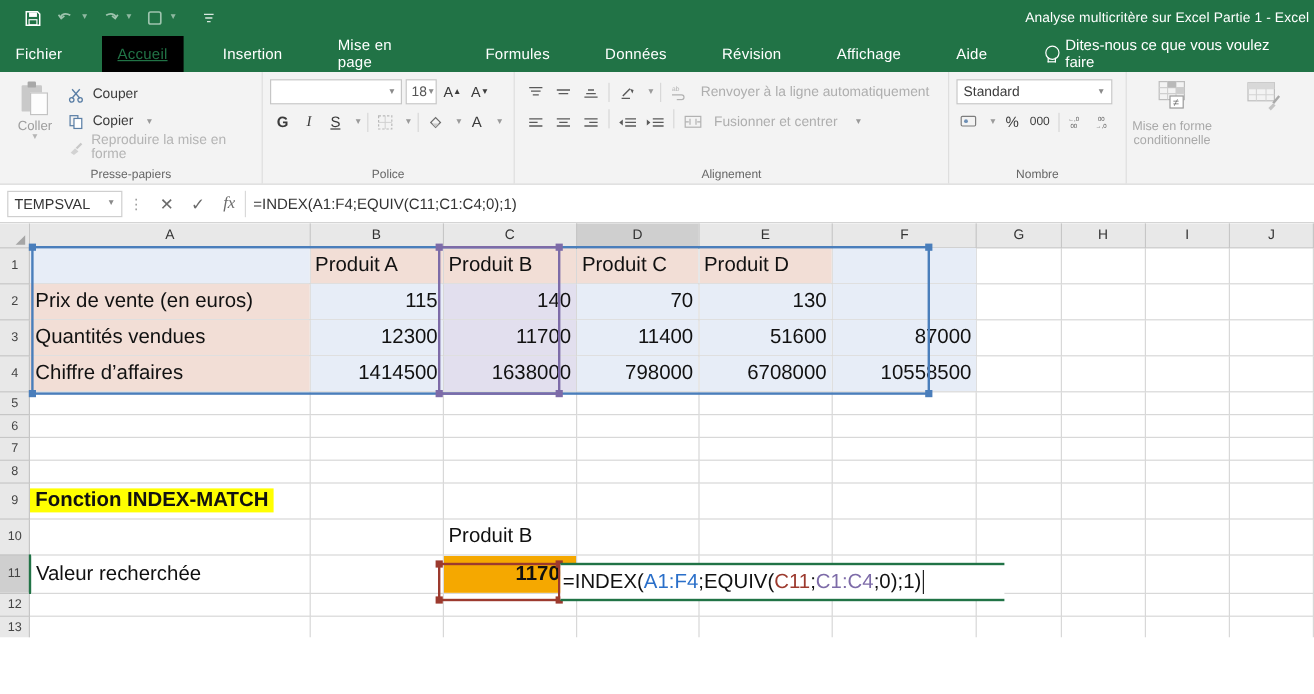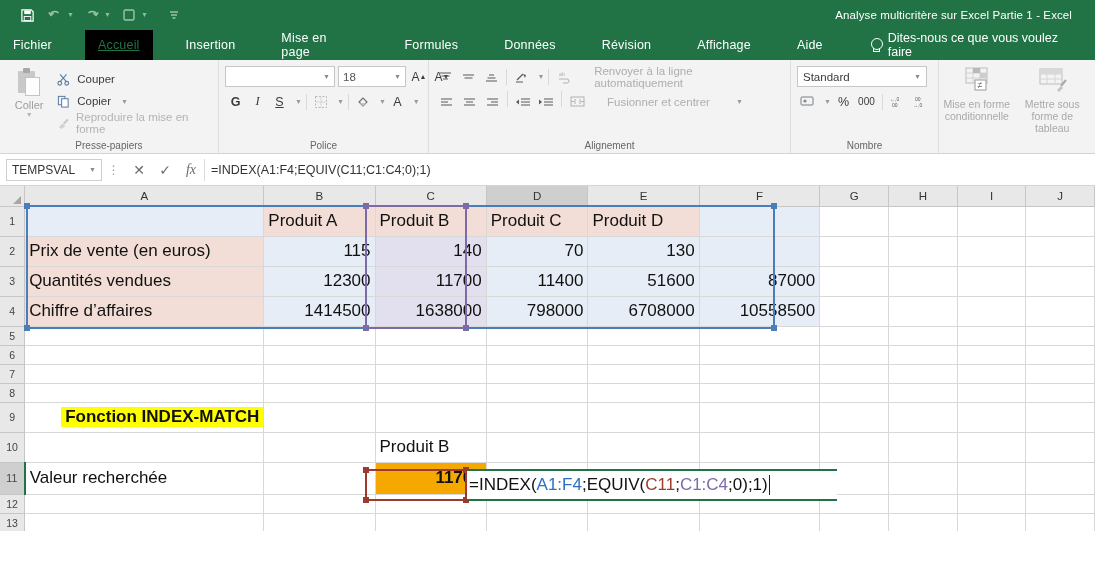--- a/index.html
+++ b/index.html
@@ -19,21 +19,21 @@
   .qat { display: flex; align-items: center; padding-left: 14px; gap: 2px; }
   .qat-btn {
     width: 26px; height: 22px;
     display: flex; align-items: center; justify-content: center;
     color: #ffffff;
   }
   .qat-btn.dim { color: #8fb9a1; }
   .qat-caret { font-size: 7px; color: #8fb9a1; margin-left: -3px; margin-right: 3px; line-height: 22px;}
   .qat-sep { width: 6px; }
   .title-text {
-    position: absolute; right: 23px; top: 0; height: 30px;
+    position: absolute; right: 4px; top: 0; height: 30px;
     display: flex; align-items: center;
     color: #ffffff; font-size: 11.5px;
     letter-spacing: .1px;
   }
 
   
   .tabstrip {
     height: 30px; background: #217346;
     display: flex; align-items: stretch;
     position: relative;
@@ -106,35 +106,35 @@
   .cmd-caret { font-size: 7px; color: #9a9a9a; margin-left: 4px; }
 
   
   .g-font { width: 210px; }
   .fontrow { display: flex; align-items: center; gap: 3px; }
   .fontname {
     width: 110px; height: 21px; background: #fff; border: 1px solid #c6c6c6;
     display: flex; align-items: center; padding: 0 4px; font-size: 11.5px; color: #333;
   }
   .fontsize {
-    width: 68px; height: 21px; background: #fff; border: 1px solid #c6c6c6;
+    width: 26px; height: 21px; background: #fff; border: 1px solid #c6c6c6;
     display: flex; align-items: center; padding: 0 4px; font-size: 11.5px; color: #555;
   }
   .mini-caret { margin-left: auto; font-size: 7px; color: #8a8a8a; }
   .grow-a, .shrink-a { width: 20px; height: 21px; display:flex;align-items:center;justify-content:center; color:#3b3b3b; font-size: 12px;}
   .fontrow2 { display: flex; align-items: center; gap: 1px; margin-top: 4px; }
   .fbtn { width: 21px; height: 21px; display:flex;align-items:center;justify-content:center; font-size: 12.5px; color: #3b3b3b;}
   .vsep { width: 1px; height: 16px; background: #d8d8d8; margin: 0 3px; }
 
   
   .g-align { width: 362px; }
   .alrow { display: flex; align-items: center; gap: 1px; }
   .alrow2 { display: flex; align-items: flex-start; gap: 1px; margin-top: 4px; }
   .abtn { width: 22px; height: 21px; display:flex;align-items:center;justify-content:center; }
-  .wide-cmd { display:flex; align-items:center; gap: 22px; height: 21px; padding: 0 4px; color:#aeaeae; font-size: 11.5px; }
+  .wide-cmd { display:flex; align-items:center; gap: 10px; height: 21px; padding: 0 4px; color:#aeaeae; font-size: 11.5px; }
 
   
   .g-num { width: 148px; }
   .numfmt {
     width: 130px; height: 21px; background: #fff; border: 1px solid #c6c6c6;
     display: flex; align-items: center; padding: 0 5px; font-size: 11.5px; color: #3b3b3b;
   }
   .numrow2 { display: flex; align-items: center; gap: 2px; margin-top: 4px; }
 
   
@@ -513,21 +513,20 @@
     <div class="bigcmd">
       <span class="bi">
         <svg width="30" height="26" viewBox="0 0 30 26">
             <rect x="3" y="2" width="22" height="15" fill="none" stroke="#bdbdbd" stroke-width="1"></rect>
             <path d="M3 7h22M3 12h22M10 2v15M18 2v15" stroke="#d3d3d3" stroke-width=".9"></path>
             <rect x="3" y="2" width="22" height="5" fill="#d8d8d8"></rect>
             <path d="M24 19 L29 13" stroke="#a9a9a9" stroke-width="2"></path>
             <path d="M20 23 l4 -4 2 2 -4 4z" fill="#c4c4c4"></path>
           </svg>
       </span>
-      <span>Mettre sous forme de tableau</span>
     </div>
   </div>
 </div>
 
 <div class="fbar">
   <div class="namebox">
     <span>TEMPSVAL</span>
     <span class="mini-caret">▼</span>
   </div>
   <div class="fbar-dots">⋮</div>
@@ -834,21 +833,21 @@
             <div class="inner"></div>
           </td>
           <td class="cell">
             <div class="inner"></div>
           </td>
     </tr>
 
     <tr style="height:30px">
       <td class="rowhead">9</td>
       <td class="cell left">
-        <div class="inner bold fill-yellow" style="display:inline-block;margin-left:36px;">Fonction INDEX-MATCH</div>
+        <div class="inner bold fill-yellow" style="display:inline-block;">Fonction INDEX-MATCH</div>
       </td>
       <td class="cell">
             <div class="inner"></div>
           </td>
           <td class="cell">
             <div class="inner"></div>
           </td>
       <td class="cell">
             <div class="inner"></div>
           </td>

